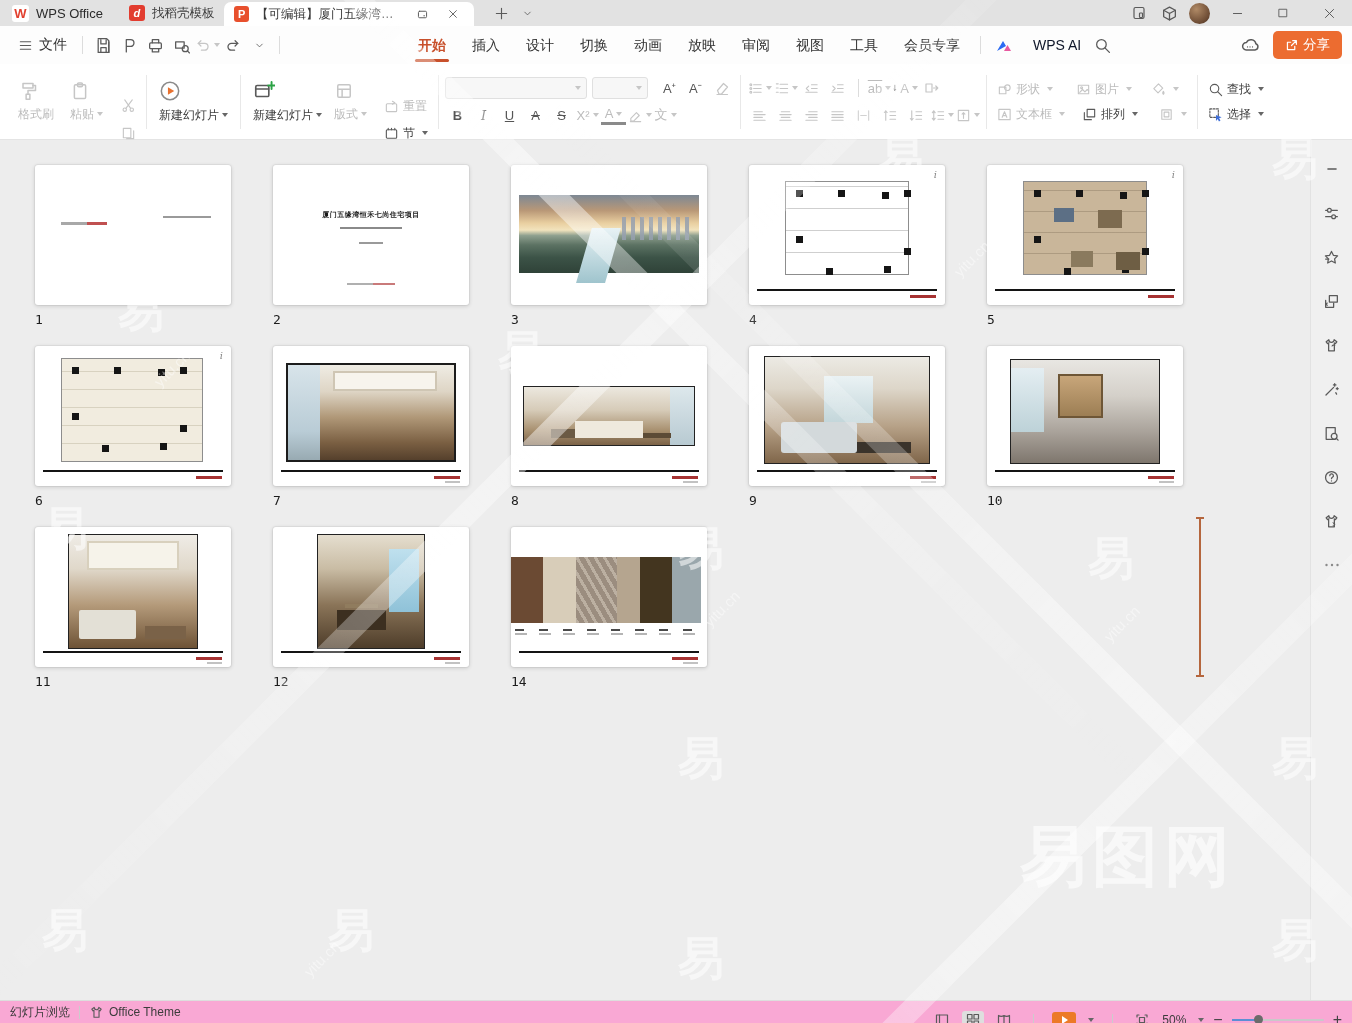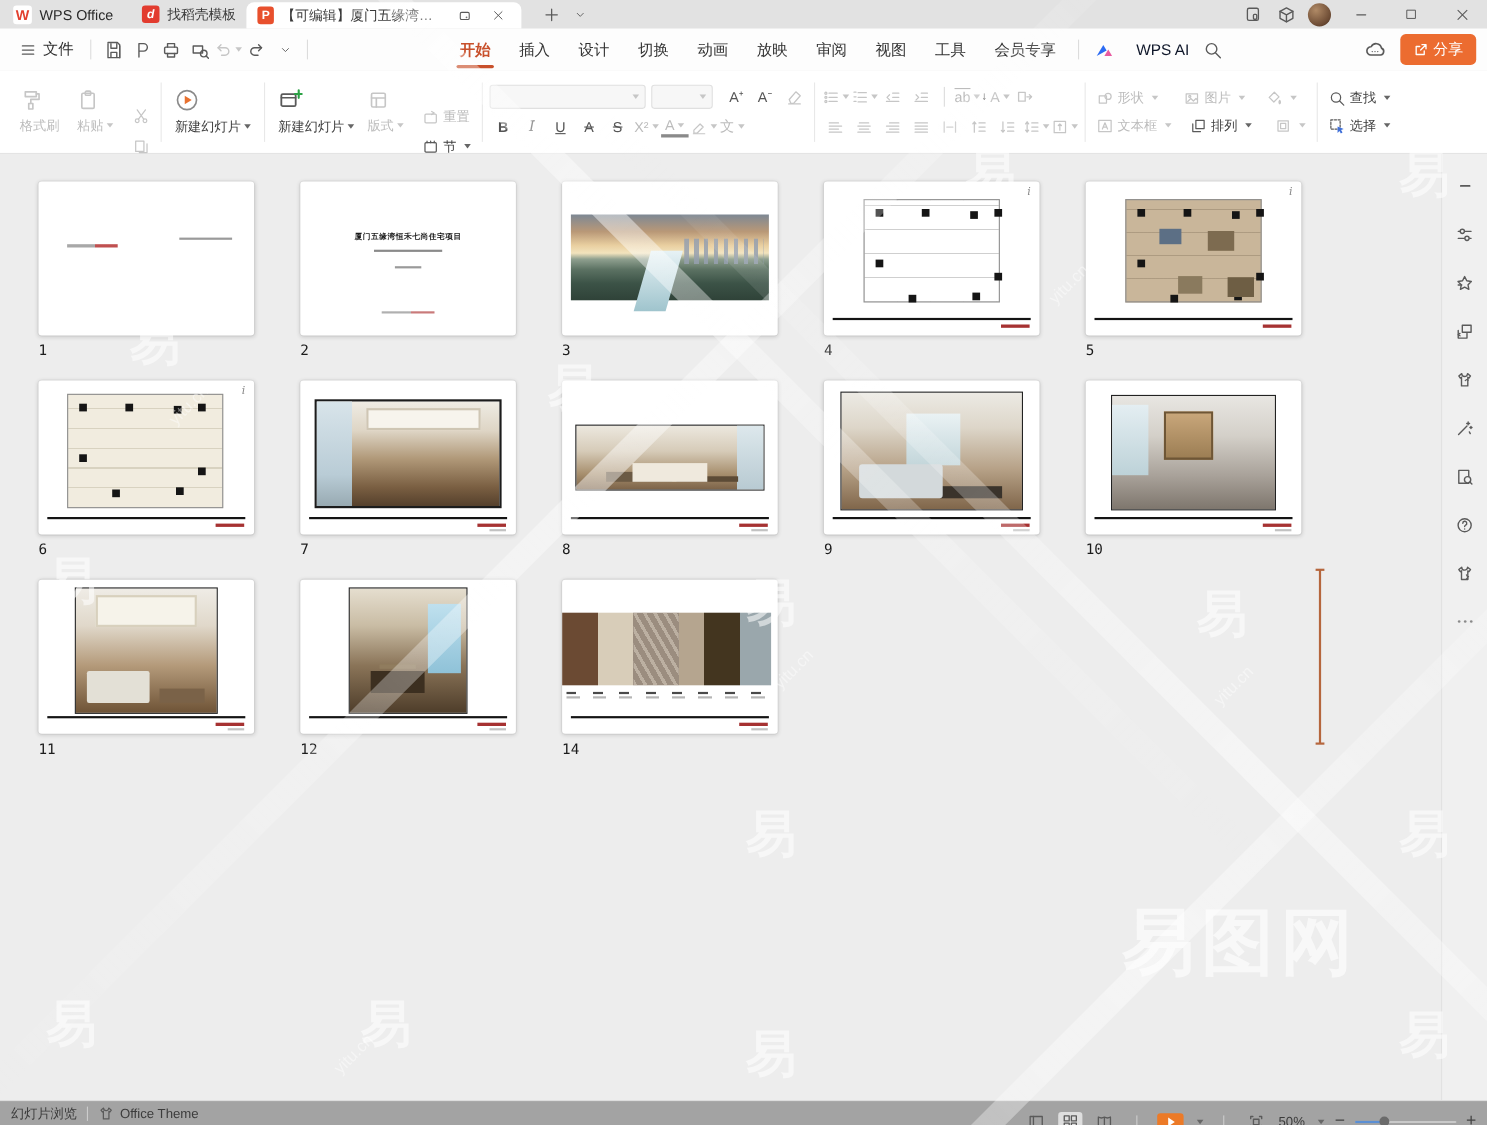--- a/index.html
+++ b/index.html
@@ -190,21 +190,21 @@
   #inscursor::before { top:-1px; } #inscursor::after { bottom:-1px; }
 
   
   #sidebar { position:absolute; right:0; top:140px; width:42px; height:860px;
     background:#f0f0f0; border-left:1px solid #e2e2e2; display:flex; flex-direction:column;
     align-items:center; padding-top:18px; gap:22px; }
   .sbico { width:22px; height:22px; display:flex; align-items:center; justify-content:center; }
 
   
   #statusbar { position:absolute; left:0; bottom:0; width:1352px; height:23px;
-    background:#a3a3a3; border-top:1px solid #ddd; display:flex; align-items:center;
+    background:#f9a8d4; border-top:1px solid #ddd; display:flex; align-items:center;
     padding:0 10px; font-size:12px; color:#3c3c3c; }
   .sdiv { width:1px; height:13px; background:#ccc; margin:0 9px; }
   #sb-right { margin-left:auto; display:flex; align-items:center; gap:9px;margin-top:16px; }
   .vico { width:22px; height:18px; display:flex; align-items:center; justify-content:center; border-radius:3px; }
   .vico.active { background:#dedede; }
   .playbtn { width:24px; height:16px; background:#ec7a27; border-radius:3px; display:flex;
     align-items:center; justify-content:center; }
   .ptri { width:0; height:0; border-left:6px solid #fff; border-top:4px solid transparent; border-bottom:4px solid transparent; margin-left:2px; }
   .ztrack { width:92px; height:2px; background:#c9c9c9; position:relative; border-radius:2px; }
   .ztrack .zfill { position:absolute; left:0; top:0; height:2px; width:26px; background:#5b8fd4; }

